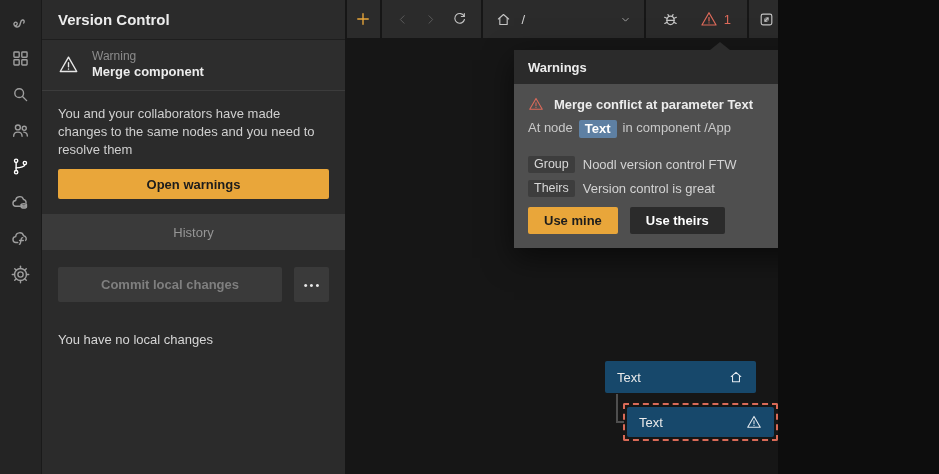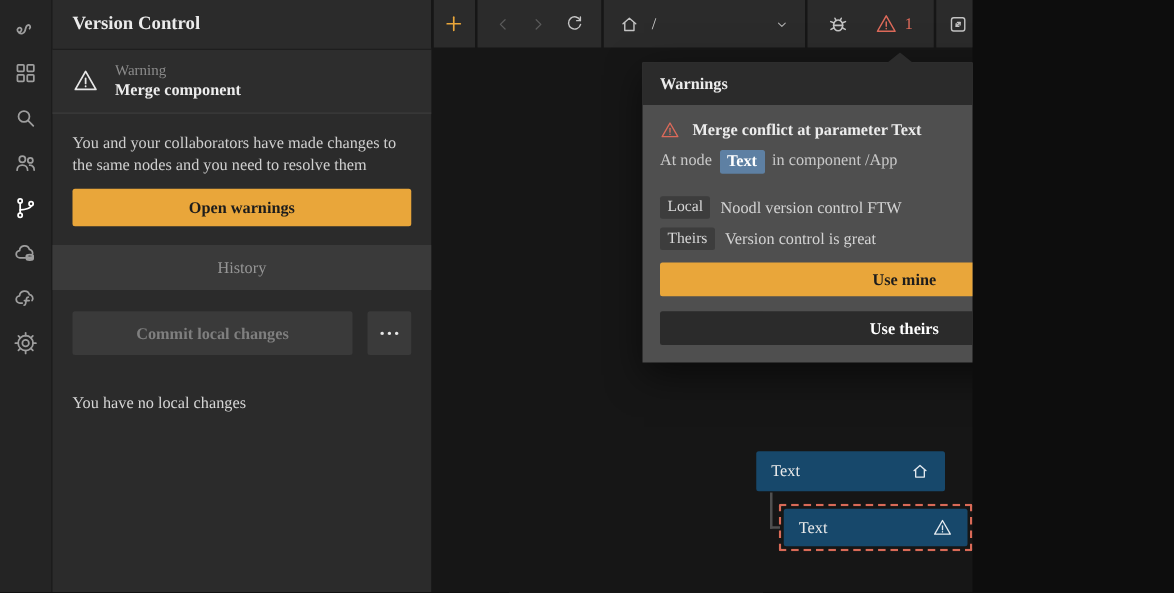--- a/index.html
+++ b/index.html
@@ -1,19 +1,19 @@
 <!DOCTYPE html>
 <html><head>
 <meta charset="utf-8">
 <style>
   * { margin:0; padding:0; box-sizing:border-box; }
   html,body { background:#0d0d0d; }
   #app {
     position:relative; width:778px; height:474px; overflow:hidden;
-    background:#161616; font-family:Liberation Serif, serif;
+    background:#161616; font-family:Liberation Sans, sans-serif;
     -webkit-font-smoothing:antialiased; color:#ddd;
   }
   svg { display:block; fill:none; stroke:currentColor; stroke-width:1.6; stroke-linecap:round; stroke-linejoin:round; }
 
   
   .iconbar {
     position:absolute; left:0; top:0; width:42px; height:474px;
     background:#242424; border-right:1px solid #1a1a1a;
     display:flex; flex-direction:column; align-items:center; padding-top:4px;
   }
@@ -84,21 +84,21 @@
   .popup-body { padding:12px 14px 14px; }
   .conflict-row { display:flex; align-items:center; gap:10px; }
   .conflict-row svg { width:16px; height:16px; color:#dd6a5a; flex:none; }
   .conflict-title { font-size:13px; font-weight:bold; color:#ececec; }
   .location-row { margin-top:8px; display:flex; align-items:flex-start; gap:6px; font-size:13px; color:#c9c9c9; }
   .node-badge { background:#5e80a3; color:#ffffff; font-weight:bold; padding:1px 6px 2px; border-radius:2px; }
   .diff-row { display:flex; align-items:center; gap:8px; font-size:13px; color:#d3d3d3; }
   .diff-row.ours { margin-top:18px; }
   .diff-row.theirs { margin-top:7px; }
   .diff-badge { background:#3d3d3d; color:#d8d8d8; padding:1px 6px 2px; border-radius:2px; font-size:12.5px; }
-  .actions-row { margin-top:10px; display:flex; gap:12px;flex-direction:column; }
+  .actions-row { margin-top:10px; display:flex; gap:12px; }
   .btn-mine, .btn-theirs { height:27px; padding:0 16px; border:none; border-radius:2px; font-family:inherit; font-size:13px; font-weight:bold; cursor:pointer; }
   .btn-mine { background:#e9a63a; color:#1c1c1c; }
   .btn-theirs { background:#2b2b2b; color:#ffffff; }
 
   
   .vnode { position:absolute; background:#17486b; border-radius:2px; display:flex; align-items:center; padding:0 12px; color:#eaeaea; font-size:13px; cursor:pointer; }
   .vnode svg { width:16px; height:16px; margin-left:auto; color:#e3e9ef; }
   .node-group { left:605px; top:361px; width:151px; height:32px; }
   .text-conflict-wrap { position:absolute; left:623px; top:403px; width:155px; height:38px; border:2px dashed #d96a57; border-radius:2px; padding:2px; }
   .text-conflict-wrap .vnode { position:static; width:100%; height:100%; }
@@ -309,21 +309,21 @@
             <line x1="12" y1="17.1" x2="12" y2="17.3"></line>
           </svg>
         <span class="conflict-title">Merge conflict at parameter Text</span>
       </div>
       <div class="location-row">
         <span>At node</span>
         <span class="node-badge">Text</span>
         <span>in component /App</span>
       </div>
       <div class="diff-row ours">
-        <span class="diff-badge">Local</span>
+        <span class="diff-badge">Group</span>
         <span>Noodl version control FTW</span>
       </div>
       <div class="diff-row theirs">
         <span class="diff-badge">Theirs</span>
         <span>Version control is great</span>
       </div>
       <div class="actions-row">
         <button class="btn-mine">Use mine</button>
         <button class="btn-theirs">Use theirs</button>
       </div>

